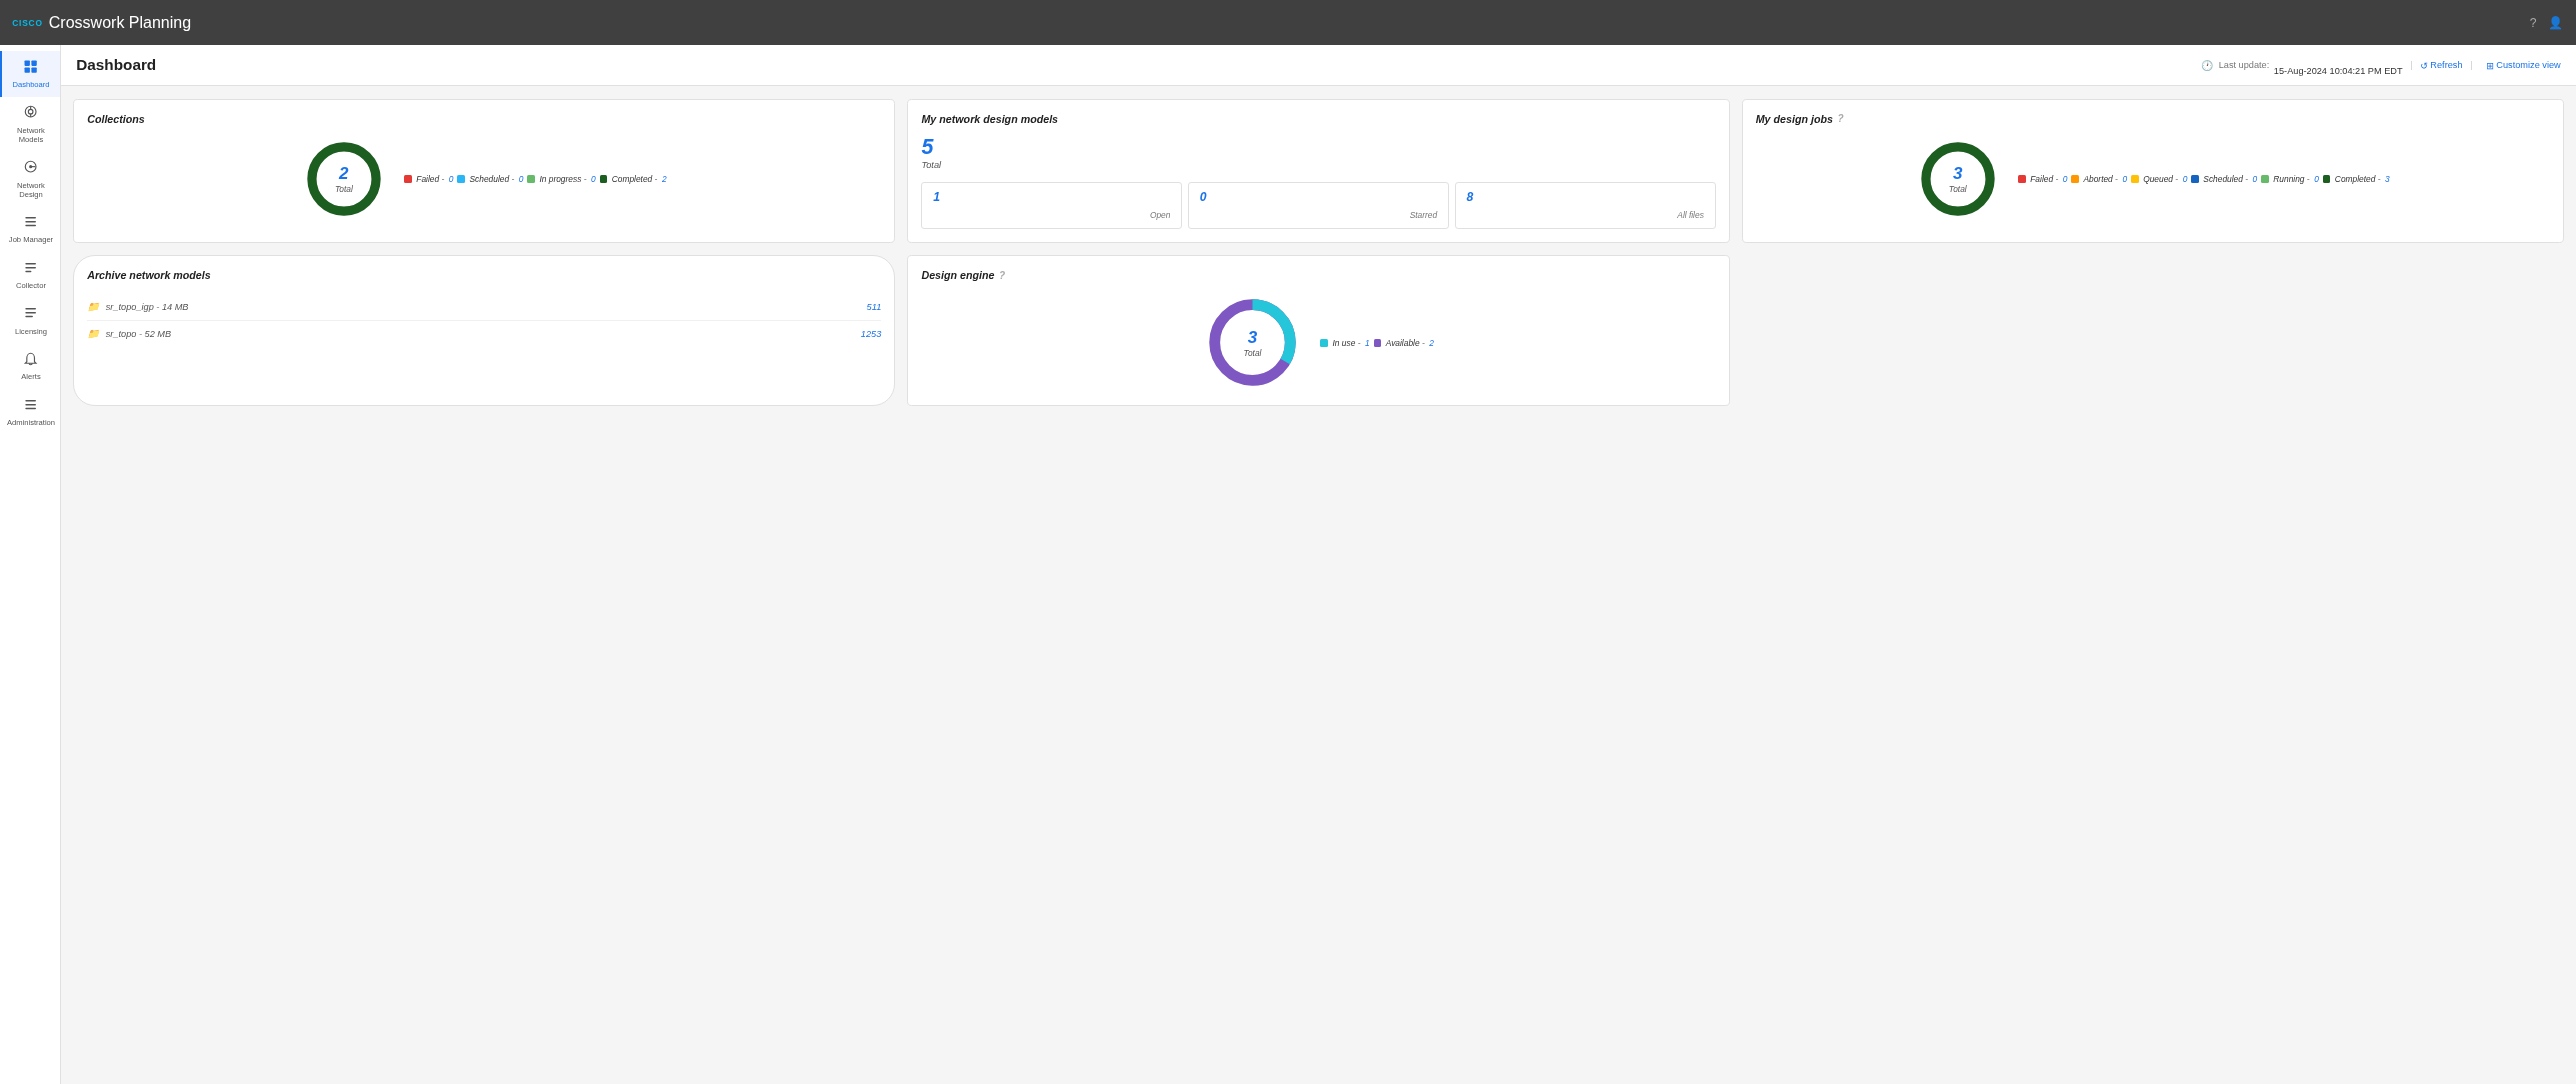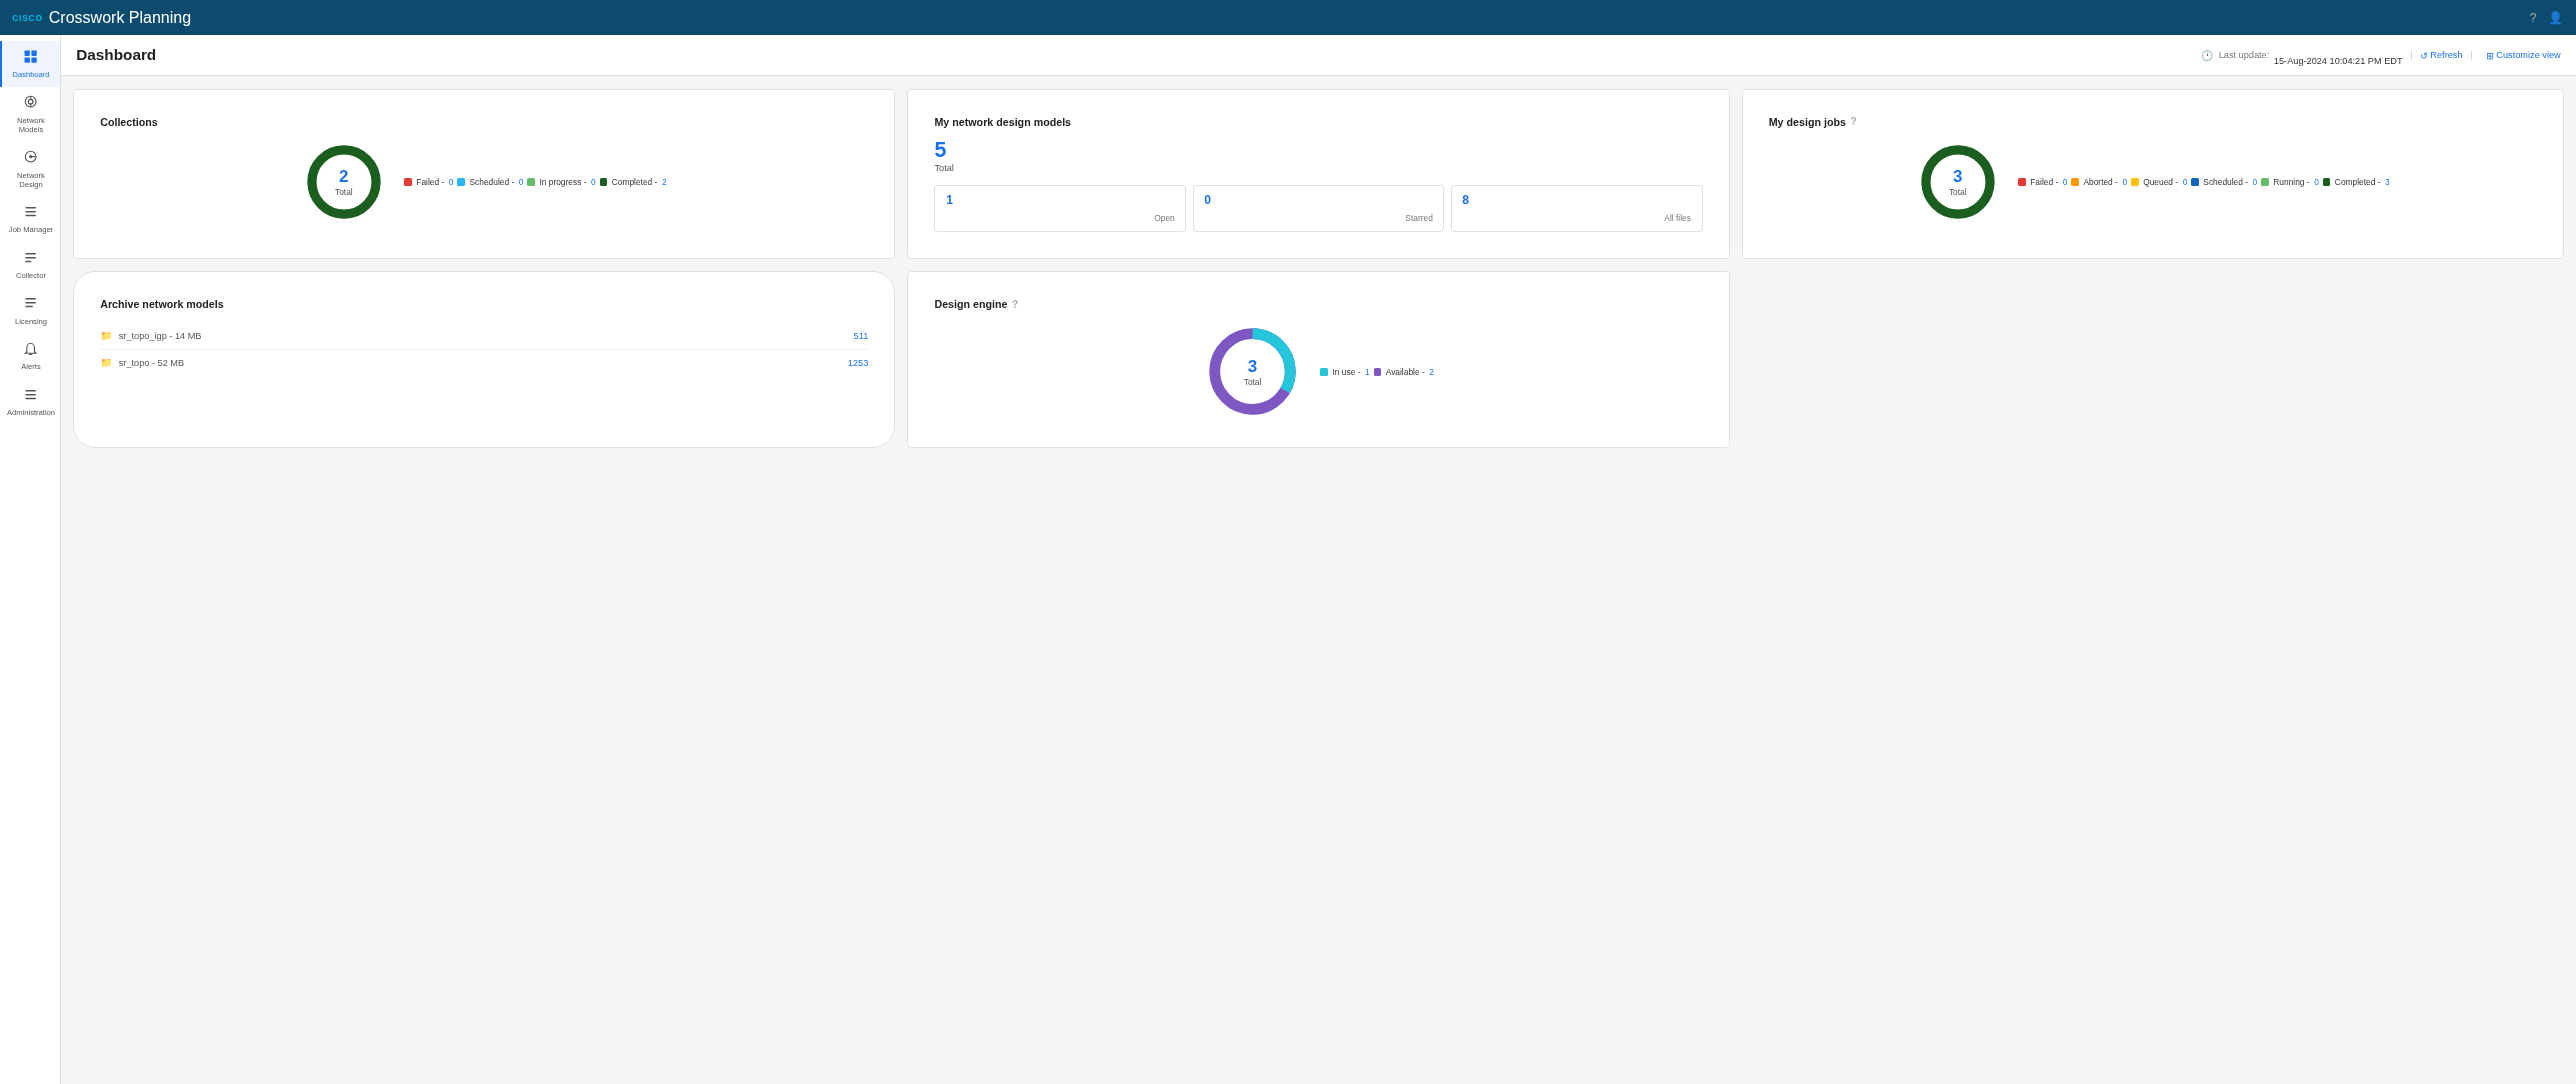--- a/index.html
+++ b/index.html
@@ -1,21 +1,21 @@
 <!DOCTYPE html>
 <html style="font-size:12.2px"><head>
   <meta charset="utf-8">
   <style>
     * { margin: 0; padding: 0; box-sizing: border-box; }
     body { font-family: -apple-system, BlinkMacSystemFont, 'Segoe UI', Arial, sans-serif; background: #f5f5f5; font-size: 10px; }
 
     
     .topbar {
-      background: #0c4a6e;
-      height: 35px;
+      background: #404040;
+      height: 45px;
       display: flex;
       align-items: center;
       padding: 0 12.2px;
       justify-content: space-between;
       color: white;
     }
     .topbar-left { display: flex; align-items: center; gap: 6.1px; }
     .cisco-logo { color: #00bceb; font-size: 8.4px; font-weight: bold; letter-spacing: 0.8px; }
     .app-title { color: white; font-size: 16px; font-weight: 400; }
     .topbar-right { display: flex; align-items: center; gap: 12.2px; }
@@ -86,22 +86,23 @@
       display: grid;
       grid-template-columns: 1fr 1fr 1fr;
       grid-template-rows: auto auto;
       gap: 12.2px;
       padding: 12.2px;
     }
 
     .card {
       background: white;
       border-radius: 4.6px;
-      padding: 26px;
+      padding: 13px;
       border: 0.8px solid #e0e0e0;
+      font-style: italic;
     }
     .card-title { font-size: 10.7px; font-weight: 600; color: #222; margin-bottom: 12.2px; display: flex; align-items: center; gap: 4.6px; }
     .card-title .help-icon { color: #aaa; font-size: 10px; cursor: pointer; }
 
     
     .collections-card { grid-column: 1; grid-row: 1; }
     .archive-card { grid-column: 1; grid-row: 2; border-radius: 22px; }
     .network-design-card { grid-column: 2; grid-row: 1; }
     .design-engine-card { grid-column: 2; grid-row: 2; }
     .design-jobs-card { grid-column: 3; grid-row: 1; }

